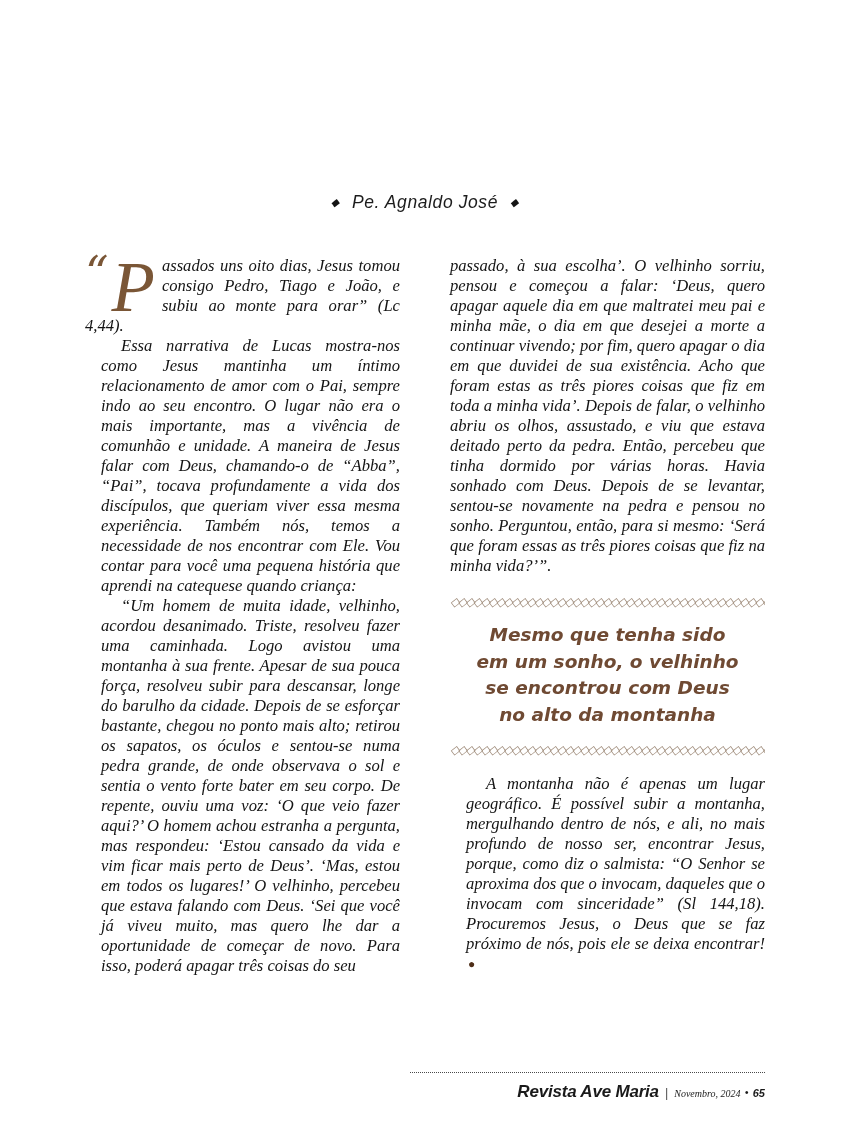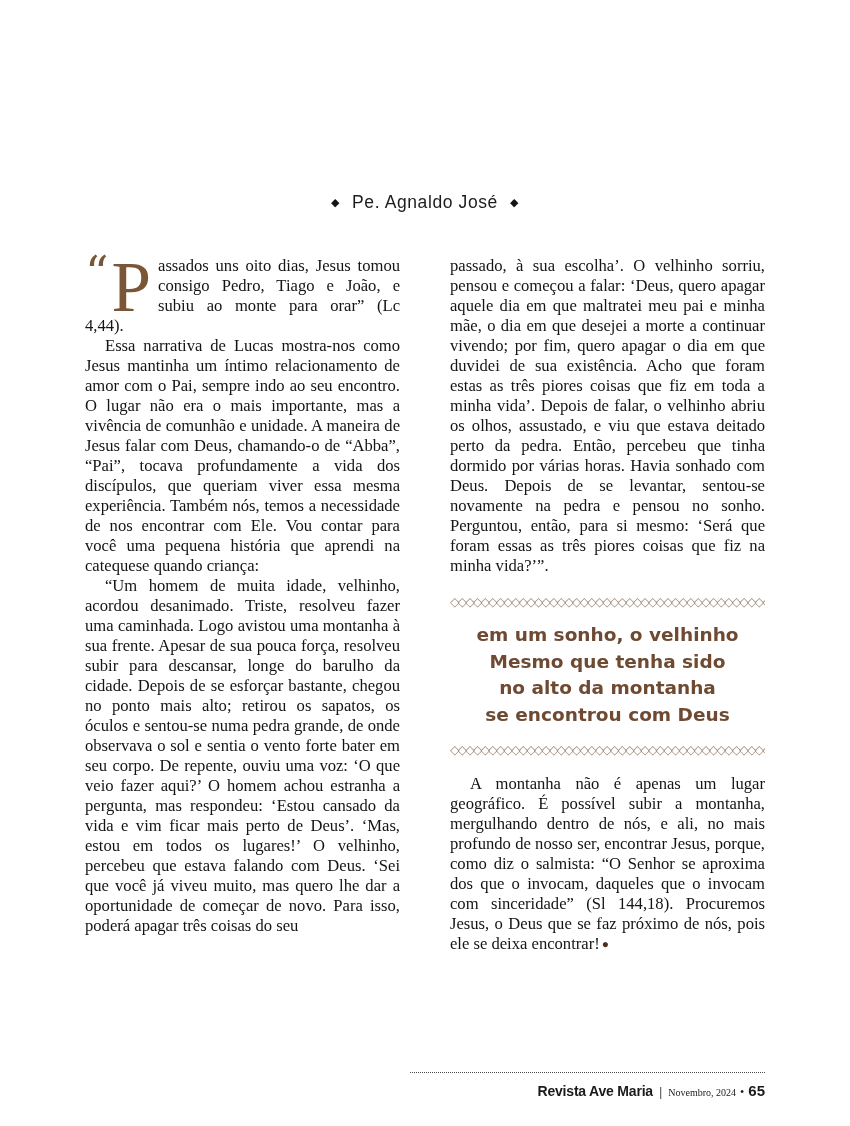--- a/index.html
+++ b/index.html
@@ -5,20 +5,21 @@
   * { margin: 0; padding: 0; box-sizing: border-box; }
   html, body { background: #ffffff; }
   body { width: 850px; height: 1126px; position: relative; overflow: hidden; }
 
   .page {
     position: relative;
     width: 850px; height: 1126px;
     background: #ffffff;
     font-family: "Liberation Serif", serif;
     color: #141414;
+    font-style: italic;
   }
 
   
   .byline {
     position: absolute;
     top: 192px; left: 0; right: 0;
     text-align: center;
     font-family: "Liberation Sans", sans-serif;
     font-size: 17.5px;
     letter-spacing: 0.6px;
@@ -43,21 +44,21 @@
   }
   .col { width: 315px; }
 
   .col p {
     font-size: 16.6px;
     line-height: 20px;
     text-align: justify;
     hyphens: auto;
     -webkit-hyphens: auto;
   }
-  .col p.indent { text-indent: 20px; }
+  .col p.indent { text-indent: 20px; margin-left: 16px; }
 
   
   .open-quote {
     float: left;
     color: #7a5636;
     font-size: 46px;
     line-height: 34px;
     height: 30px;
     margin-right: 3px;
     font-family: "DejaVu Serif", serif;
@@ -111,39 +112,39 @@
     width: 355px;
     border-top: 1.5px dotted #4a4a4a;
     padding-top: 9px;
     text-align: right;
     font-size: 13px;
     color: #1a1a1a;
   }
   .footer .brand {
     font-family: "Liberation Sans", sans-serif;
     font-weight: bold;
-    font-size: 14px;
+    font-size: 17px;
     letter-spacing: -0.2px;
     padding-left: 35px;
   }
   .footer .sep {
     color: #555;
     font-weight: 300;
     margin: 0 6px;
     font-family: "Liberation Sans", sans-serif;
   }
   .footer .issue {
     font-family: "Liberation Serif", serif;
     font-size: 10px;
   }
   .footer .bullet { margin: 0 4px; font-size: 12px; }
   .footer .pagenum {
     font-family: "Liberation Sans", sans-serif;
     font-weight: bold;
-    font-size: 15px;
+    font-size: 11px;
     margin-top: 32px;
   }
 </style>
 </head>
 <body>
 
 <div class="page">
 
   <div class="byline">
     <span class="diamond">◆</span><span>Pe. Agnaldo José</span><span class="diamond">◆</span>
@@ -158,24 +159,24 @@
       <p class="indent">Essa narrativa de Lucas mostra-nos como Jesus mantinha um íntimo relacionamento de amor com o Pai, sempre indo ao seu encontro. O lugar não era o mais importante, mas a vivência de comunhão e unidade. A maneira de Jesus falar com Deus, chamando-o de “Abba”, “Pai”, tocava profundamente a vida dos discípulos, que queriam viver essa mesma experiência. Também nós, temos a necessidade de nos encontrar com Ele. Vou contar para você uma pequena história que aprendi na catequese quando criança:</p>
       <p class="indent">“Um homem de muita idade, velhinho, acordou desanimado. Triste, resolveu fazer uma caminhada. Logo avistou uma montanha à sua frente. Apesar de sua pouca força, resolveu subir para descansar, longe do barulho da cidade. Depois de se esforçar bastante, chegou no ponto mais alto; retirou os sapatos, os óculos e sentou-se numa pedra grande, de onde observava o sol e sentia o vento forte bater em seu corpo. De repente, ouviu uma voz: ‘O que veio fazer aqui?’ O homem achou estranha a pergunta, mas respondeu: ‘Estou cansado da vida e vim ficar mais perto de Deus’. ‘Mas, estou em todos os lugares!’ O velhinho, percebeu que estava falando com Deus. ‘Sei que você já viveu muito, mas quero lhe dar a oportunidade de começar de novo. Para isso, poderá apagar três coisas do seu</p>
     </div>
 
     <div class="col">
       <p>passado, à sua escolha’. O velhinho sorriu, pensou e começou a falar: ‘Deus, quero apagar aquele dia em que maltratei meu pai e minha mãe, o dia em que desejei a morte a continuar vivendo; por fim, quero apagar o dia em que duvidei de sua existência. Acho que foram estas as três piores coisas que fiz em toda a minha vida’. Depois de falar, o velhinho abriu os olhos, assustado, e viu que estava deitado perto da pedra. Então, percebeu que tinha dormido por várias horas. Havia sonhado com Deus. Depois de se levantar, sentou-se novamente na pedra e pensou no sonho. Perguntou, então, para si mesmo: ‘Será que foram essas as três piores coisas que fiz na minha vida?’”.</p>
 
       <div class="ornament">◇◇◇◇◇◇◇◇◇◇◇◇◇◇◇◇◇◇◇◇◇◇◇◇◇◇◇◇◇◇◇◇◇◇◇◇◇◇◇◇◇◇◇◇◇◇</div>
 
       <div class="pull-quote">
+        <div>Mesmo que tenha sido</div>
         <div>em um sonho, o velhinho</div>
-        <div>Mesmo que tenha sido</div>
+        <div>se encontrou com Deus</div>
         <div>no alto da montanha</div>
-        <div>se encontrou com Deus</div>
       </div>
 
       <div class="ornament bottom">◇◇◇◇◇◇◇◇◇◇◇◇◇◇◇◇◇◇◇◇◇◇◇◇◇◇◇◇◇◇◇◇◇◇◇◇◇◇◇◇◇◇◇◇◇◇</div>
 
       <p class="indent">
         <span>A montanha não é apenas um lugar geográfico. É possível subir a montanha, mergulhando dentro de nós, e ali, no mais profundo de nosso ser, encontrar Jesus, porque, como diz o salmista: “O Senhor se aproxima dos que o invocam, daqueles que o invocam com sinceridade” (Sl 144,18).  Procuremos Jesus, o Deus que se faz próximo de nós, pois ele se deixa encontrar!</span><span class="end-mark">●</span>
       </p>
     </div>
 
   </div>

